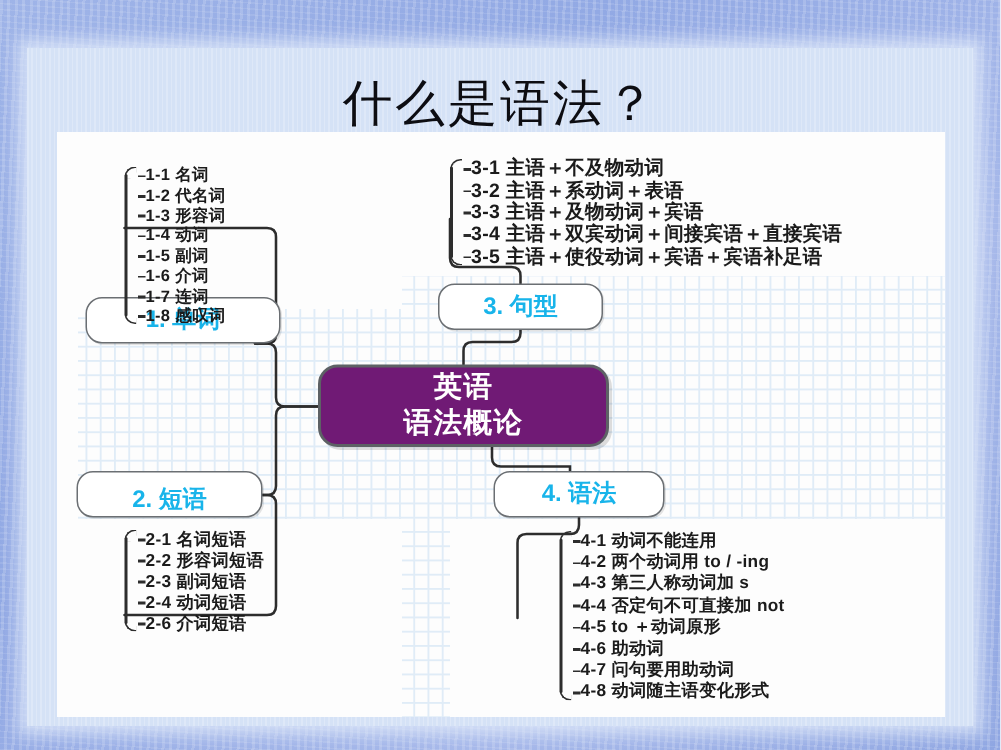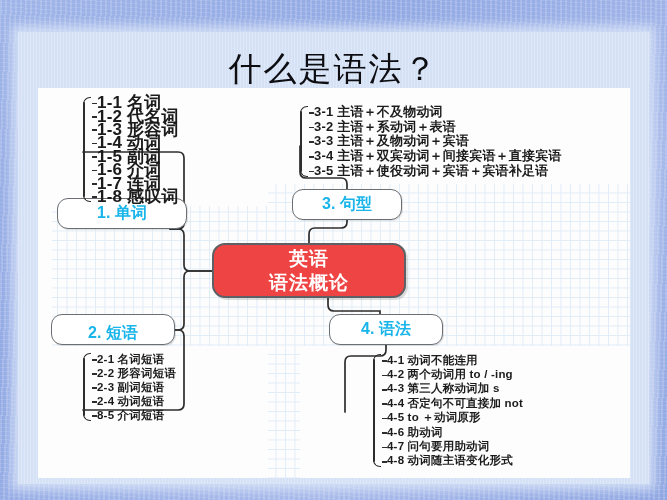--- a/index.html
+++ b/index.html
@@ -123,21 +123,21 @@
   #node-pattern { left: 254px; top: 101px; width: 110px; height: 31px; font-size: 16px; }
   #node-grammar { left: 291px; top: 226px; width: 114px; height: 31px; font-size: 16px; }
 
   #node-center {
     left: 174px;
     top: 155px;
     width: 194px;
     height: 55px;
     border: 2px solid #5d6165;
     border-radius: 13px;
-    background: #ef4444;
+    background: #701a75;
     color: #ffffff;
     font-size: 19px;
     line-height: 1.22;
     flex-direction: column;
     letter-spacing: 1px;
     box-shadow: 2px 2px 0 rgba(0,0,0,0.13);
   }
 
   
   .list {
@@ -181,21 +181,21 @@
   .litem::before {
     content: "";
     position: absolute;
     left: -5px;
     top: 50%;
     width: 5px;
     height: 1.6px;
     background: #2d2d2d;
   }
 
-  #list-word    { left: 45px;  top: 8px;   font-size: 17px; }
+  #list-word    { left: 45px;  top: 22px;   font-size: 11px; }
   #list-word .litem   { height: 13.4px; }
   #list-phrase  { left: 45px; top: 264px; font-size: 11.5px; }
   #list-phrase .litem { height: 14px; }
   #list-pattern { left: 262px; top: 17px;  font-size: 13px; }
   #list-pattern .litem{ height: 14.6px; }
   #list-grammar { left: 307px; top: 265px; font-size: 11.5px; margin-left: 28px; }
   #list-grammar .litem{ height: 14.4px; }
 </style>
 </head>
 <body>
@@ -295,21 +295,21 @@
         <div class="brace">
           <span class="cap-t"></span>
           <span class="spine"></span>
           <span class="cap-b"></span>
         </div>
         <div class="items">
           <div class="litem">2-1 名词短语</div>
           <div class="litem">2-2 形容词短语</div>
           <div class="litem">2-3 副词短语</div>
           <div class="litem">2-4 动词短语</div>
-          <div class="litem">8-5 介词短语</div>
+          <div class="litem">2-6 介词短语</div>
         </div>
       </div>
 
       <div class="list" id="list-grammar">
         <div class="brace">
           <span class="cap-t"></span>
           <span class="spine"></span>
           <span class="cap-b"></span>
         </div>
         <div class="items">

